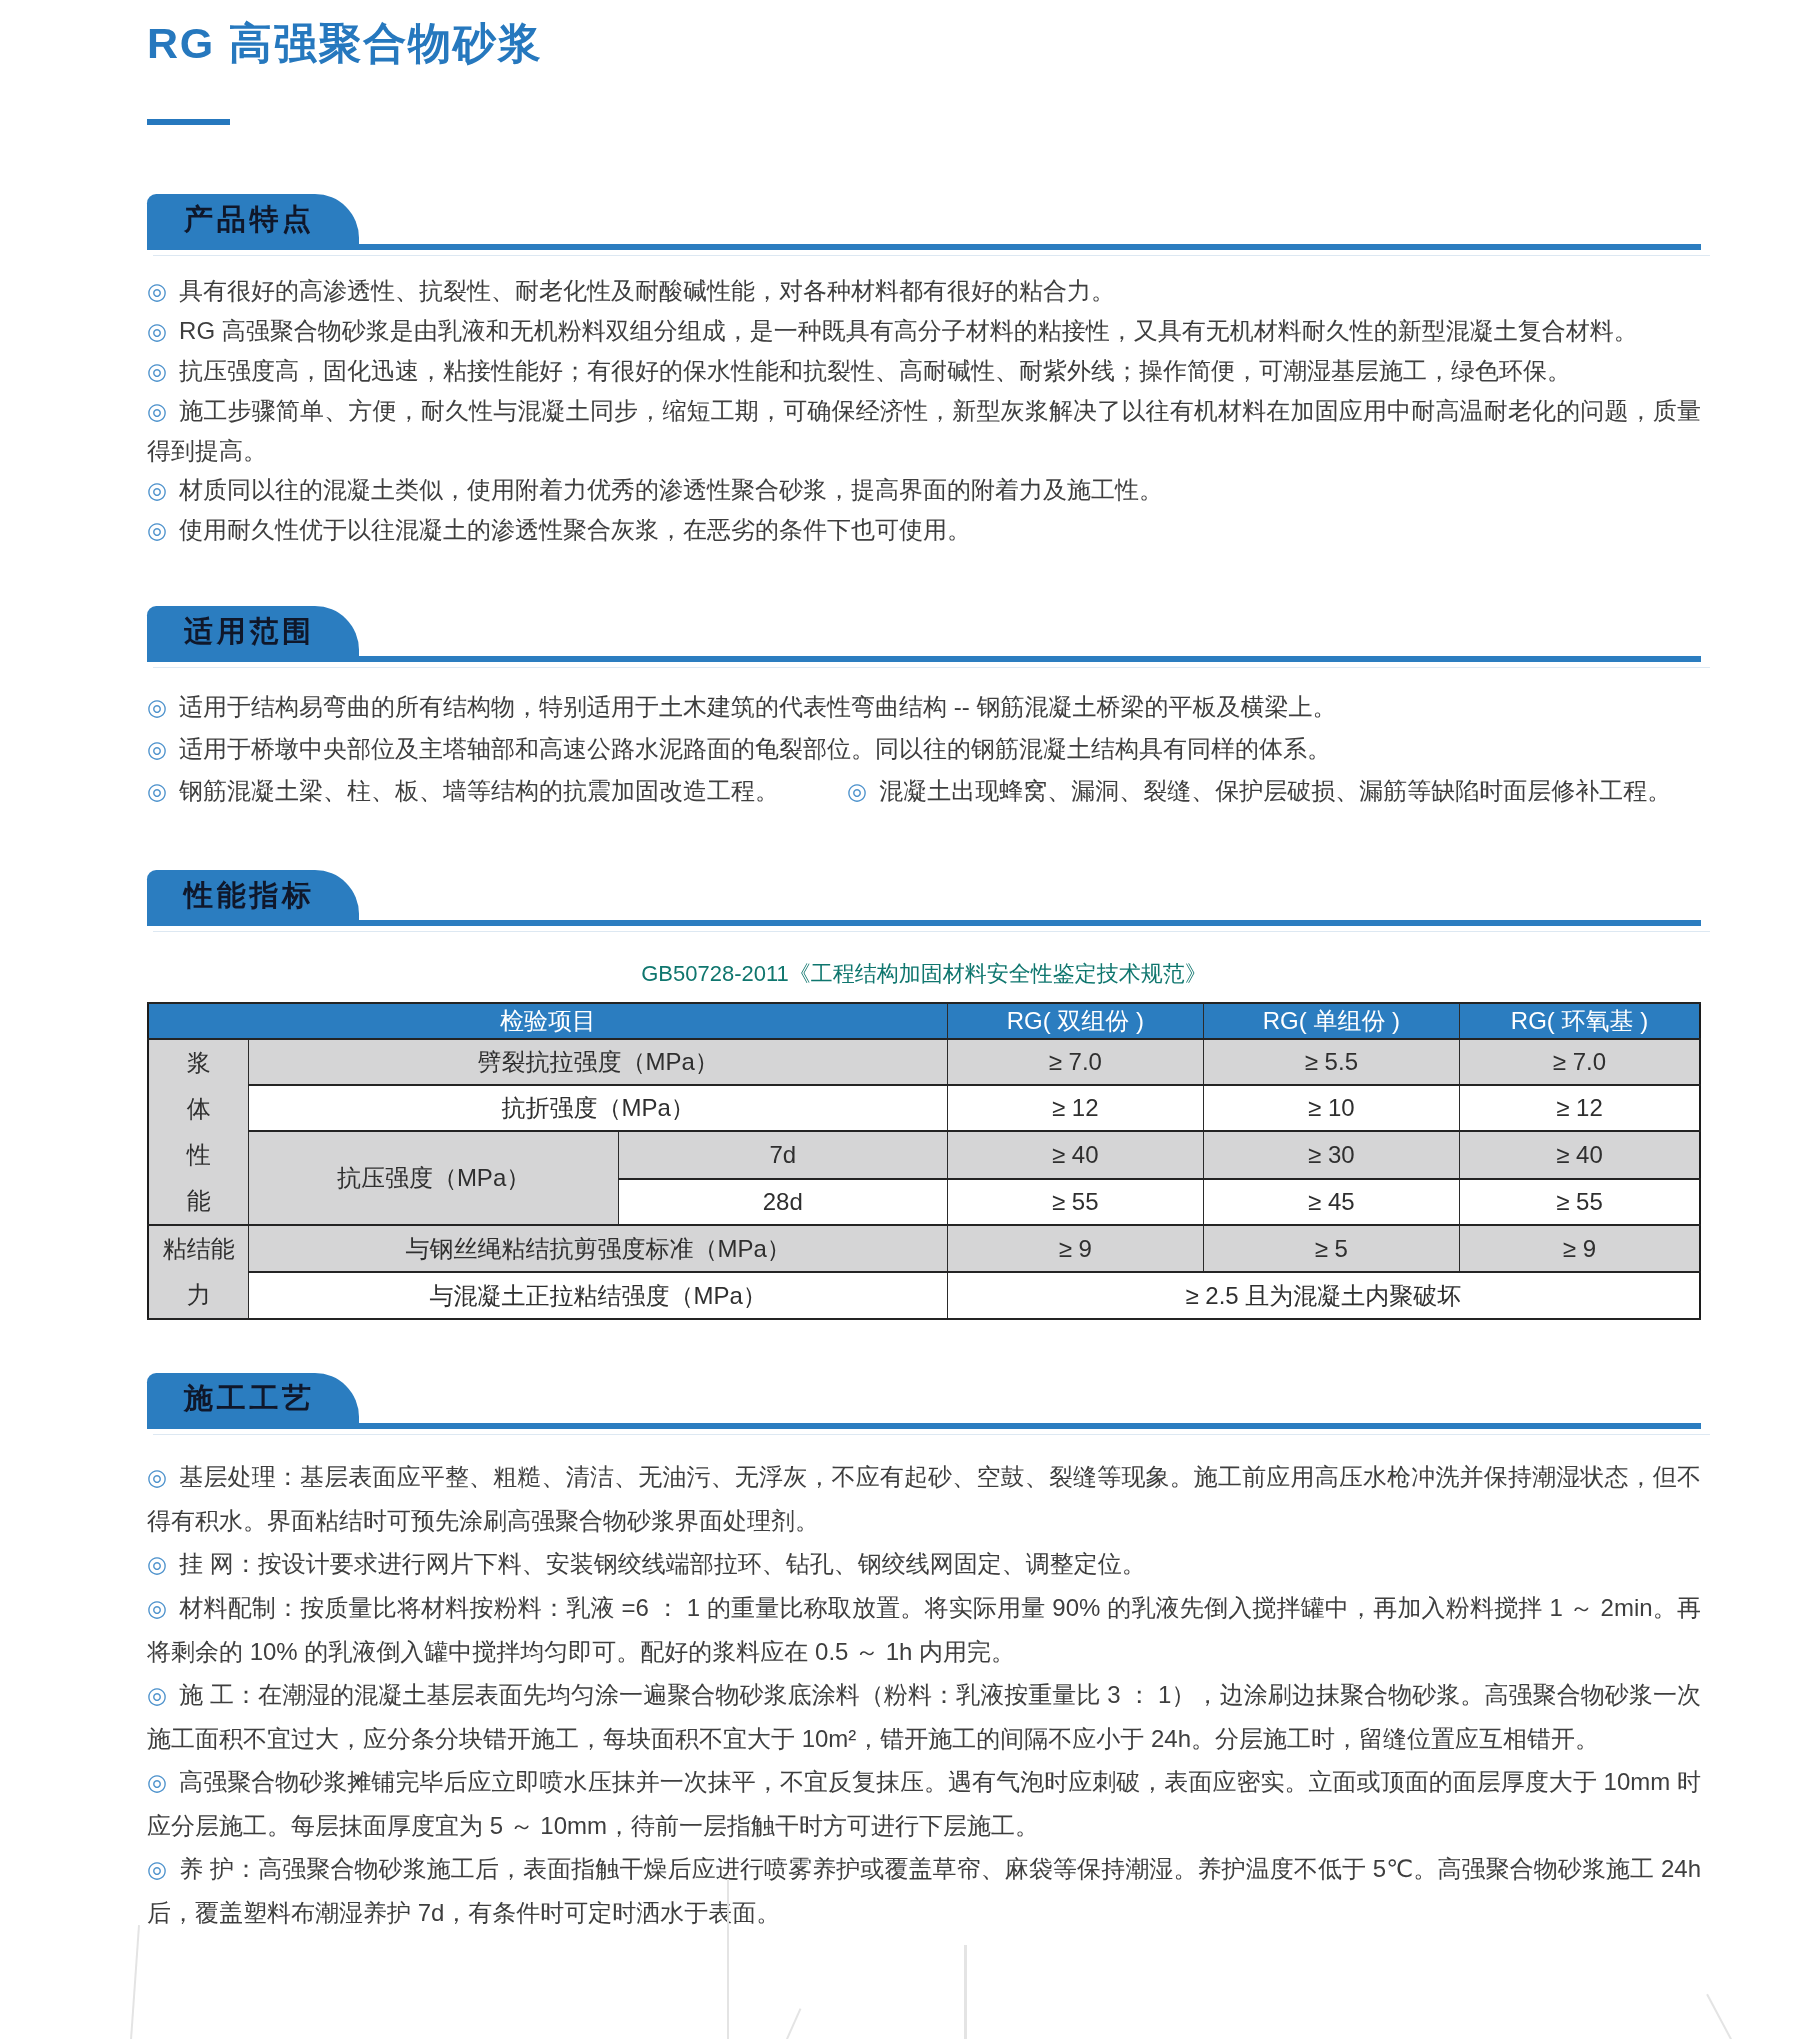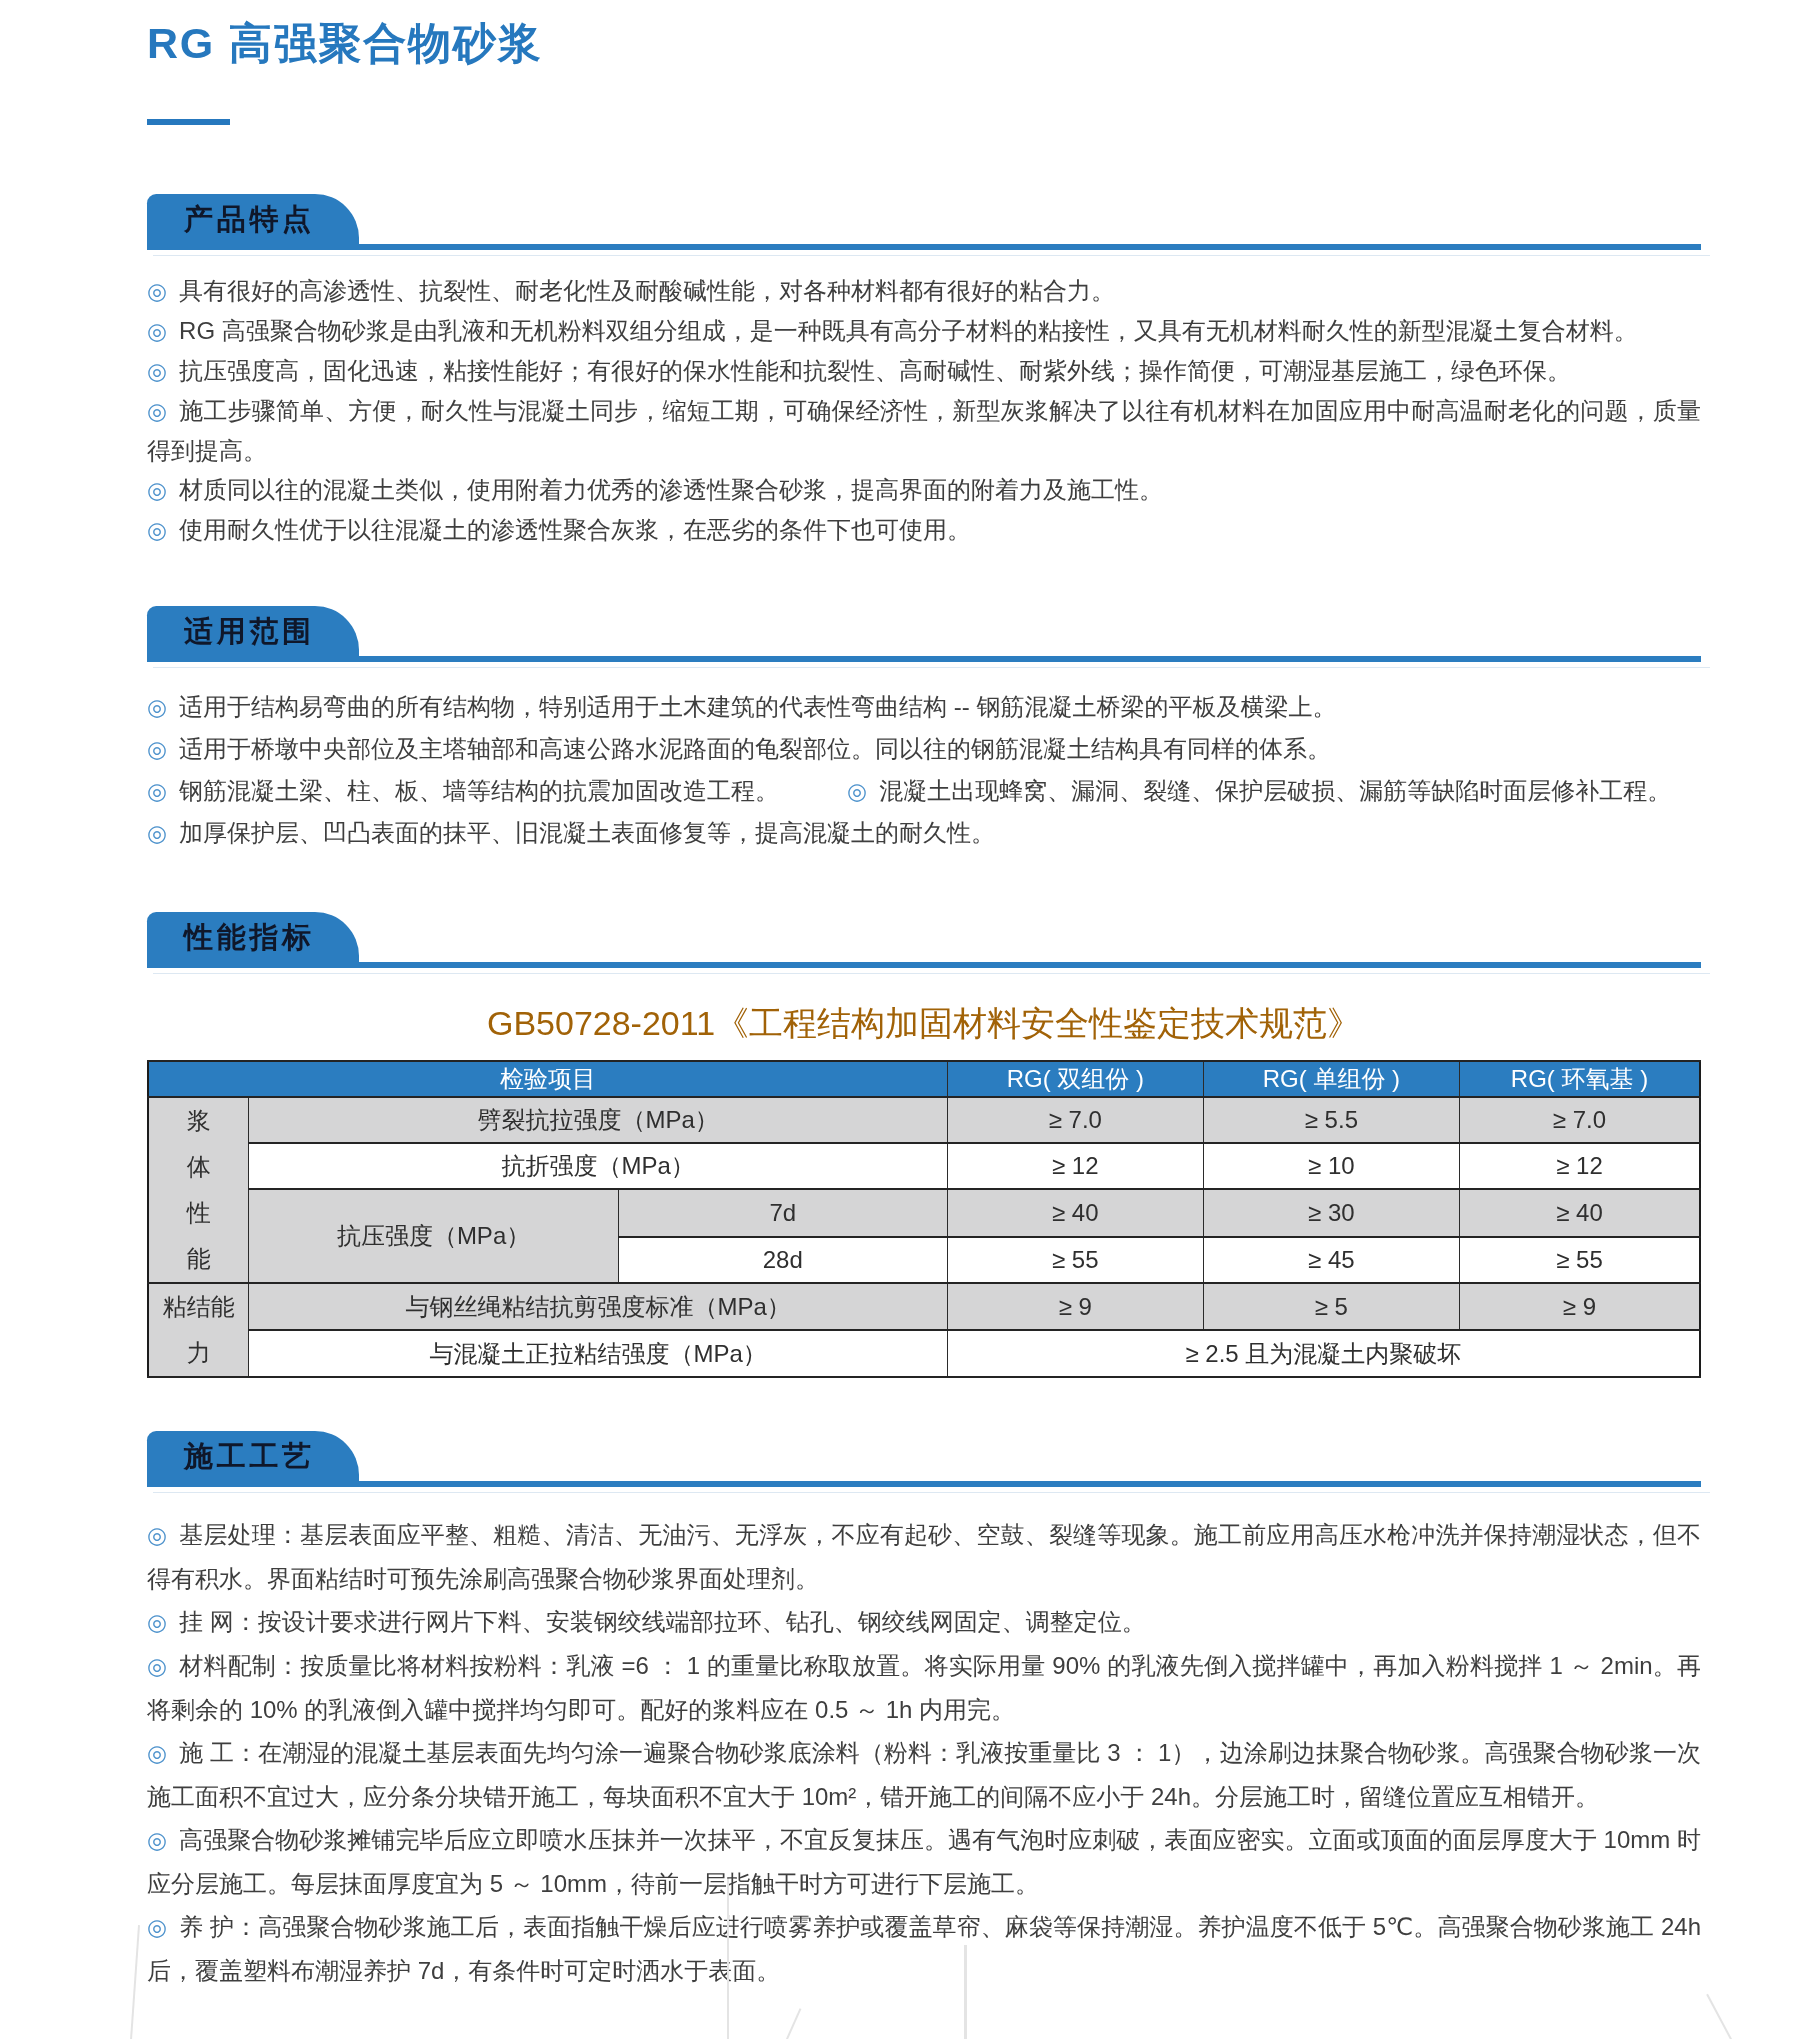--- a/index.html
+++ b/index.html
@@ -75,22 +75,22 @@
     color: #4d92cc;
     margin-right: 12px;
     font-size: 23px;
   }
   .pair { display: flex; gap: 68px; }
 
   
   .tbl-caption {
     margin-top: 33px;
     text-align: center;
-    font-size: 34px;
-    color: #a16207;
+    font-size: 22px;
+    color: #0f766e;
   }
   table.perf {
     width: 100%;
     margin-top: 13px;
     border-collapse: collapse;
     table-layout: fixed;
     border: 2.8px solid #1c1c1c;
   }
   table.perf th, table.perf td {
     border-left: 1.8px solid #2b2b2b;
@@ -159,21 +159,20 @@
         <div class="sec-rule"></div>
         <div class="sec-rule2"></div>
       </div>
       <div class="bullets">
         <p class="item"><span class="b">◎</span><span>适用于结构易弯曲的所有结构物，特别适用于土木建筑的代表性弯曲结构 -- 钢筋混凝土桥梁的平板及横梁上。</span></p>
         <p class="item"><span class="b">◎</span><span>适用于桥墩中央部位及主塔轴部和高速公路水泥路面的龟裂部位。同以往的钢筋混凝土结构具有同样的体系。</span></p>
         <p class="item pair">
           <span><span class="b">◎</span><span>钢筋混凝土梁、柱、板、墙等结构的抗震加固改造工程。</span></span>
           <span><span class="b">◎</span><span>混凝土出现蜂窝、漏洞、裂缝、保护层破损、漏筋等缺陷时面层修补工程。</span></span>
         </p>
-        <p class="item"><span class="b">◎</span><span>加厚保护层、凹凸表面的抹平、旧混凝土表面修复等，提高混凝土的耐久性。</span></p>
       </div>
     </section>
 
     <section class="sec-perf">
       <div class="sec-head">
         <div class="badge">性能指标</div>
         <div class="sec-rule"></div>
         <div class="sec-rule2"></div>
       </div>
       <div class="tbl-caption">GB50728-2011《工程结构加固材料安全性鉴定技术规范》</div>

